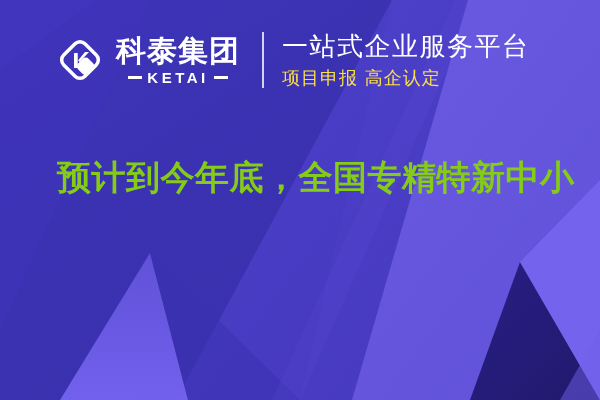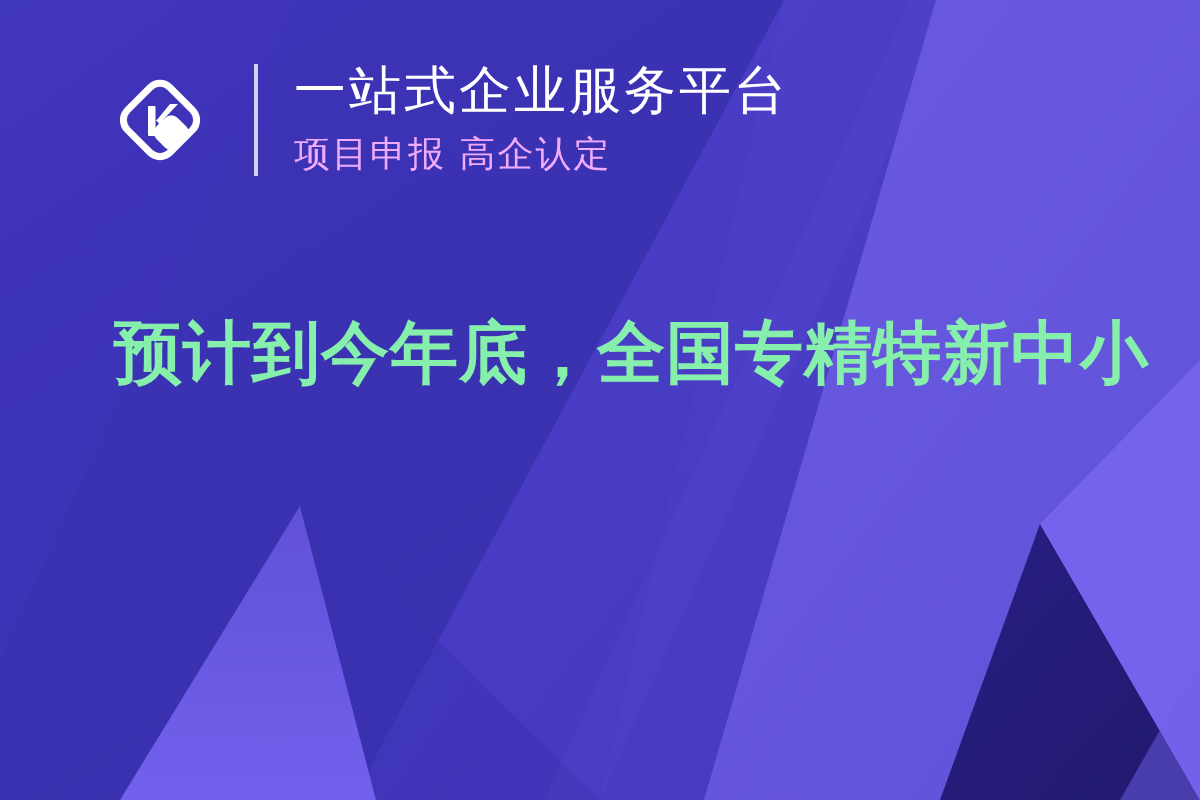--- a/index.html
+++ b/index.html
@@ -110,39 +110,39 @@
     font-size: 26px;
     color: #ffffff;
     letter-spacing: 1.5px;
     white-space: nowrap;
     font-family: "DejaVu Sans", "Liberation Sans", sans-serif;
   }
 
   .tagline-sub {
     margin-top: 10px;
     font-size: 18px;
-    color: #f0abfc;
+    color: #fde047;
     letter-spacing: 1px;
     white-space: nowrap;
     font-family: "DejaVu Sans", "Liberation Sans", sans-serif;
   }
 
   
   .headline {
     position: absolute;
     left: 57px;
     top: 152px;
     width: 510px;
     z-index: 5;
   }
 
   .headline-line {
     font-size: 34px;
     font-weight: bold;
-    color: #86efac;
+    color: #84cc16;
     line-height: 50px;
     letter-spacing: 0.5px;
     white-space: nowrap;
     font-family: "DejaVu Sans", "Liberation Sans", sans-serif;
   }
 </style>
 </head>
 <body>
 
 <div id="banner">
@@ -202,20 +202,28 @@
         <g transform="rotate(45 50 50)">
           <rect x="52" y="36" width="30" height="30" rx="9" ry="9" fill="#ffffff" stroke="none"></rect>
         </g>
         <g fill="#ffffff">
           <rect x="38" y="36" width="7.5" height="30" rx="1"></rect>
           <polygon points="46,51 60,34 68,34 52,51"></polygon>
           <polygon points="46,50 60,67 68,67 52,50"></polygon>
         </g>
       </svg>
 
+      <div class="wordmark">
+        <div class="wordmark-cn">科泰集团</div>
+        <div class="wordmark-en">
+          <span class="dash"></span>
+          <span>KETAI</span>
+          <span class="dash"></span>
+        </div>
+      </div>
     </div>
 
     <div class="divider"></div>
 
     <div class="tagline">
       <div class="tagline-main">一站式企业服务平台</div>
       <div class="tagline-sub">项目申报 高企认定</div>
     </div>
   </div>
 

